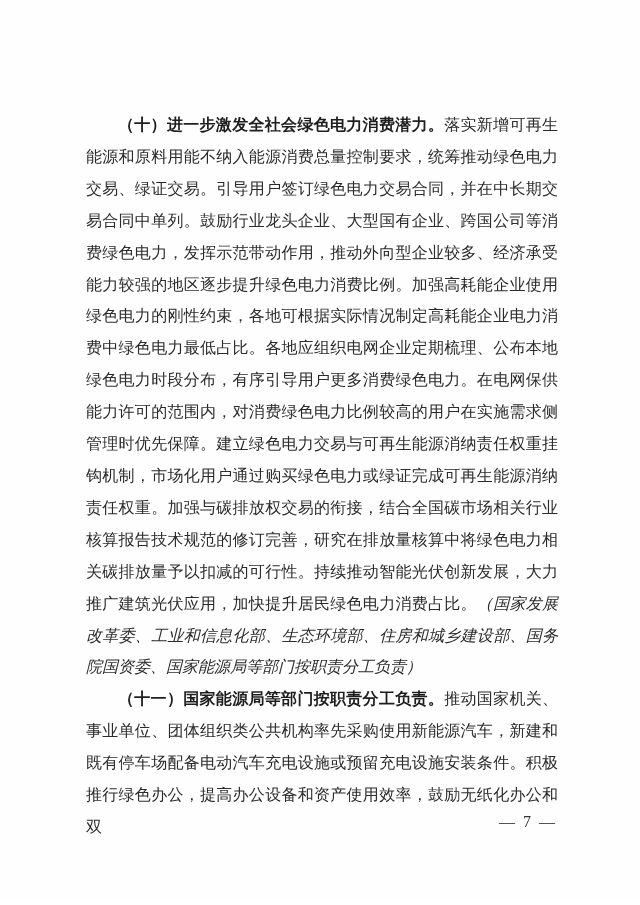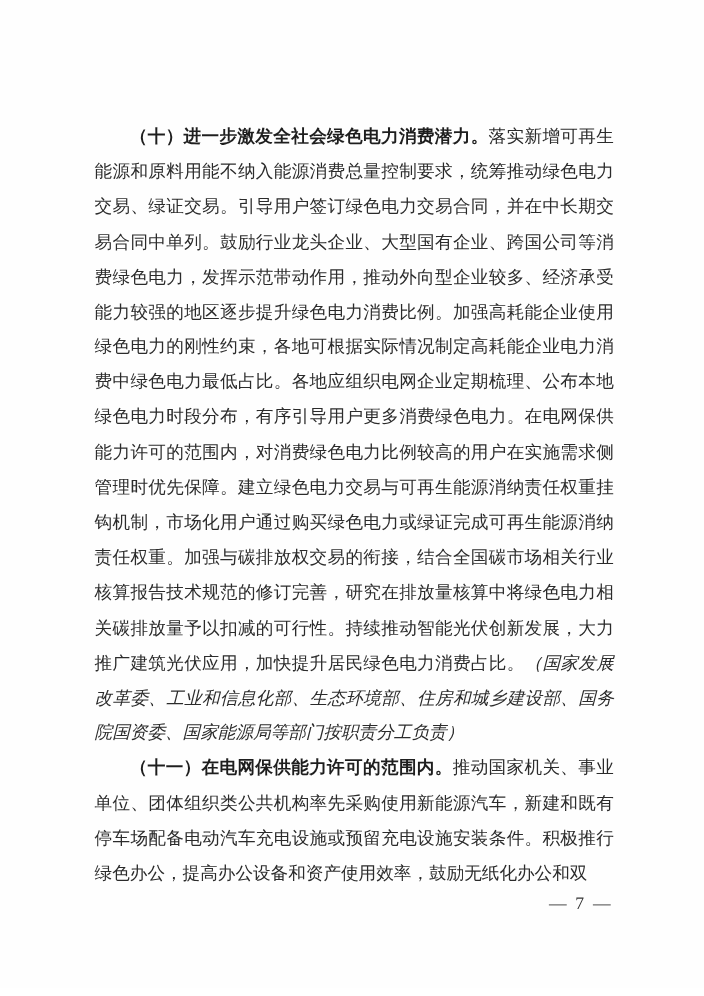--- a/index.html
+++ b/index.html
@@ -54,16 +54,16 @@
     letter-spacing: 2px;
     white-space: nowrap;
   }
 </style>
 </head>
 <body>
 
 <div class="page">
   <div class="doc-body" id="doc-body">
       <p class="para"><span class="seg-bold">（十）进一步激发全社会绿色电力消费潜力。</span><span class="seg-regular">落实新增可再生能源和原料用能不纳入能源消费总量控制要求，统筹推动绿色电力交易、绿证交易。引导用户签订绿色电力交易合同，并在中长期交易合同中单列。鼓励行业龙头企业、大型国有企业、跨国公司等消费绿色电力，发挥示范带动作用，推动外向型企业较多、经济承受能力较强的地区逐步提升绿色电力消费比例。加强高耗能企业使用绿色电力的刚性约束，各地可根据实际情况制定高耗能企业电力消费中绿色电力最低占比。各地应组织电网企业定期梳理、公布本地绿色电力时段分布，有序引导用户更多消费绿色电力。在电网保供能力许可的范围内，对消费绿色电力比例较高的用户在实施需求侧管理时优先保障。建立绿色电力交易与可再生能源消纳责任权重挂钩机制，市场化用户通过购买绿色电力或绿证完成可再生能源消纳责任权重。加强与碳排放权交易的衔接，结合全国碳市场相关行业核算报告技术规范的修订完善，研究在排放量核算中将绿色电力相关碳排放量予以扣减的可行性。持续推动智能光伏创新发展，大力推广建筑光伏应用，加快提升居民绿色电力消费占比。</span><span class="seg-kai">（国家发展改革委、工业和信息化部、生态环境部、住房和城乡建设部、国务院国资委、国家能源局等部门按职责分工负责）</span></p>
-      <p class="para"><span class="seg-bold">（十一）在电网保供能力许可的范围内。</span><span class="seg-regular">推动国家机关、事业单位、团体组织类公共机构率先采购使用新能源汽车，新建和既有停车场配备电动汽车充电设施或预留充电设施安装条件。积极推行绿色办公，提高办公设备和资产使用效率，鼓励无纸化办公和双</span></p>
+      <p class="para"><span class="seg-bold">（十一）国家能源局等部门按职责分工负责。</span><span class="seg-regular">推动国家机关、事业单位、团体组织类公共机构率先采购使用新能源汽车，新建和既有停车场配备电动汽车充电设施或预留充电设施安装条件。积极推行绿色办公，提高办公设备和资产使用效率，鼓励无纸化办公和双</span></p>
     </div>
   <div class="page-number">— 7 —</div>
 </div>
 
 </body></html>

